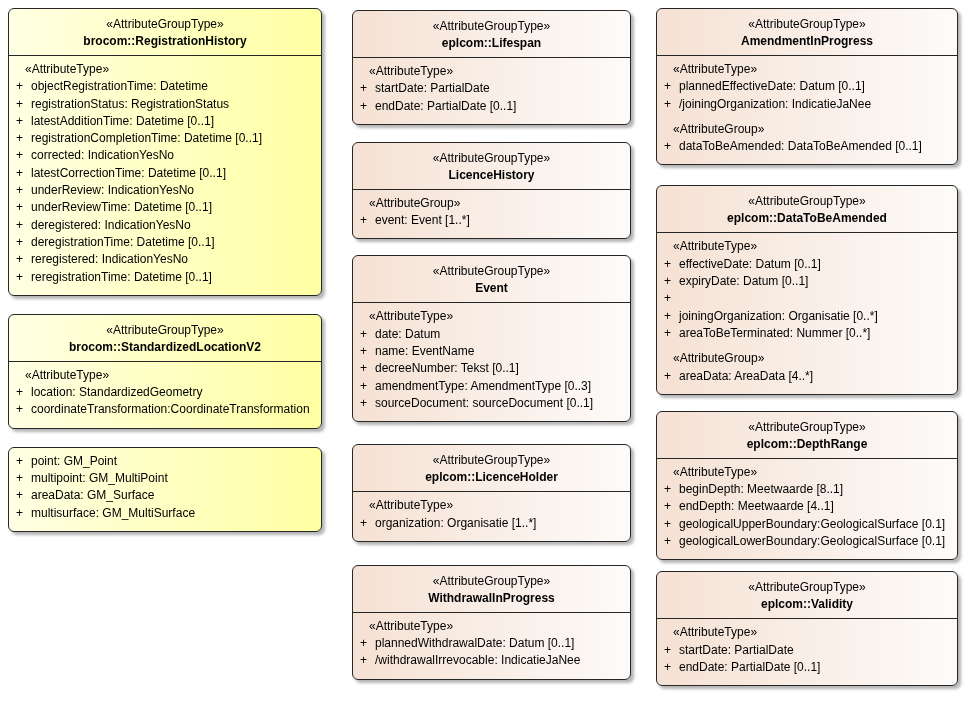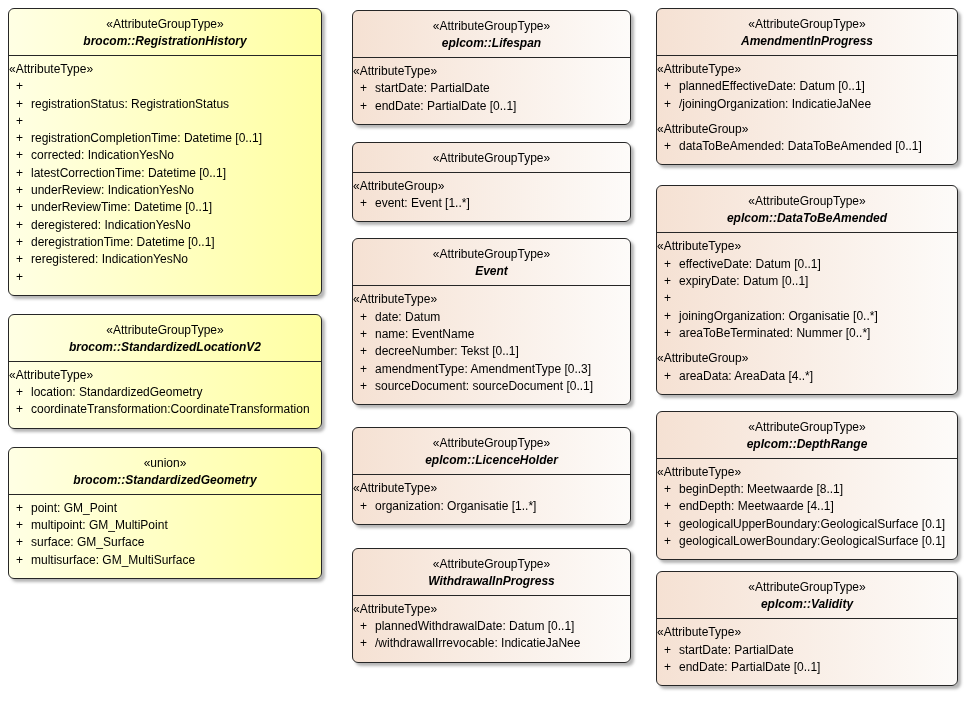--- a/index.html
+++ b/index.html
@@ -35,25 +35,25 @@
   }
   .fill-yellow { background: linear-gradient(to right, #ffffe4 0%, #ffffa2 100%); }
   .fill-cream  { background: linear-gradient(to right, #f5e1d3 0%, #fdfbf9 100%); }
 
   .box-title {
     border-bottom: 1px solid #262626;
     text-align: center;
     padding: 7px 4px 5px 4px;
     line-height: 17px;
   }
-  .class-name { font-weight: bold; font-style: italic; }
+  .class-name { font-weight: bold; }
 
   .box-body { padding: 5px 4px 9px 0; }
   .section + .section { margin-top: 8px; }
-  .sec-header { padding-left: 0; line-height: 17.3px; }
+  .sec-header { padding-left: 16px; line-height: 17.3px; }
   .attr-row { display: flex; line-height: 17.3px; overflow: hidden; }
   .vis { flex: 0 0 22px; padding-left: 7px; box-sizing: border-box; }
   .attr-text {
     display: inline-block;
     white-space: nowrap;
     transform-origin: left center;
   }
 </style>
 </head>
 <body>
@@ -63,27 +63,29 @@
       <div class="uml-box fill-yellow">
         <div class="box-title">
           <div class="stereotype">«AttributeGroupType»</div>
           <div class="class-name">brocom::RegistrationHistory</div>
         </div>
         <div class="box-body">
           <div class="section">
             <div class="sec-header">«AttributeType»</div>
             <div class="attr-row">
               <span class="vis">+</span>
+              <span class="attr-text">objectRegistrationTime: Datetime</span>
             </div>
             <div class="attr-row">
               <span class="vis">+</span>
               <span class="attr-text">registrationStatus: RegistrationStatus</span>
             </div>
             <div class="attr-row">
               <span class="vis">+</span>
+              <span class="attr-text">latestAdditionTime: Datetime [0..1]</span>
             </div>
             <div class="attr-row">
               <span class="vis">+</span>
               <span class="attr-text">registrationCompletionTime: Datetime [0..1]</span>
             </div>
             <div class="attr-row">
               <span class="vis">+</span>
               <span class="attr-text">corrected: IndicationYesNo</span>
             </div>
             <div class="attr-row">
@@ -105,20 +107,21 @@
             <div class="attr-row">
               <span class="vis">+</span>
               <span class="attr-text">deregistrationTime: Datetime [0..1]</span>
             </div>
             <div class="attr-row">
               <span class="vis">+</span>
               <span class="attr-text">reregistered: IndicationYesNo</span>
             </div>
             <div class="attr-row">
               <span class="vis">+</span>
+              <span class="attr-text">reregistrationTime: Datetime [0..1]</span>
             </div>
           </div>
         </div>
       </div>
       <div class="uml-box fill-yellow">
         <div class="box-title">
           <div class="stereotype">«AttributeGroupType»</div>
           <div class="class-name">brocom::StandardizedLocationV2</div>
         </div>
         <div class="box-body">
@@ -129,37 +132,33 @@
               <span class="attr-text">location: StandardizedGeometry</span>
             </div>
             <div class="attr-row">
               <span class="vis">+</span>
               <span class="attr-text">coordinateTransformation:CoordinateTransformation</span>
             </div>
           </div>
         </div>
       </div>
       <div class="uml-box fill-yellow">
-        <div class="box-title">
-          <div class="stereotype">«union»</div>
-          <div class="class-name">brocom::StandardizedGeometry</div>
-        </div>
         <div class="box-body">
           <div class="section">
             <div class="attr-row">
               <span class="vis">+</span>
               <span class="attr-text">point: GM_Point</span>
             </div>
             <div class="attr-row">
               <span class="vis">+</span>
               <span class="attr-text">multipoint: GM_MultiPoint</span>
             </div>
             <div class="attr-row">
               <span class="vis">+</span>
-              <span class="attr-text">surface: GM_Surface</span>
+              <span class="attr-text">areaData: GM_Surface</span>
             </div>
             <div class="attr-row">
               <span class="vis">+</span>
               <span class="attr-text">multisurface: GM_MultiSurface</span>
             </div>
           </div>
         </div>
       </div>
     </div>
   <div class="column" id="col-1">
@@ -178,20 +177,21 @@
             <div class="attr-row">
               <span class="vis">+</span>
               <span class="attr-text">endDate: PartialDate [0..1]</span>
             </div>
           </div>
         </div>
       </div>
       <div class="uml-box fill-cream">
         <div class="box-title">
           <div class="stereotype">«AttributeGroupType»</div>
+          <div class="class-name">LicenceHistory</div>
         </div>
         <div class="box-body">
           <div class="section">
             <div class="sec-header">«AttributeGroup»</div>
             <div class="attr-row">
               <span class="vis">+</span>
               <span class="attr-text">event: Event [1..*]</span>
             </div>
           </div>
         </div>

